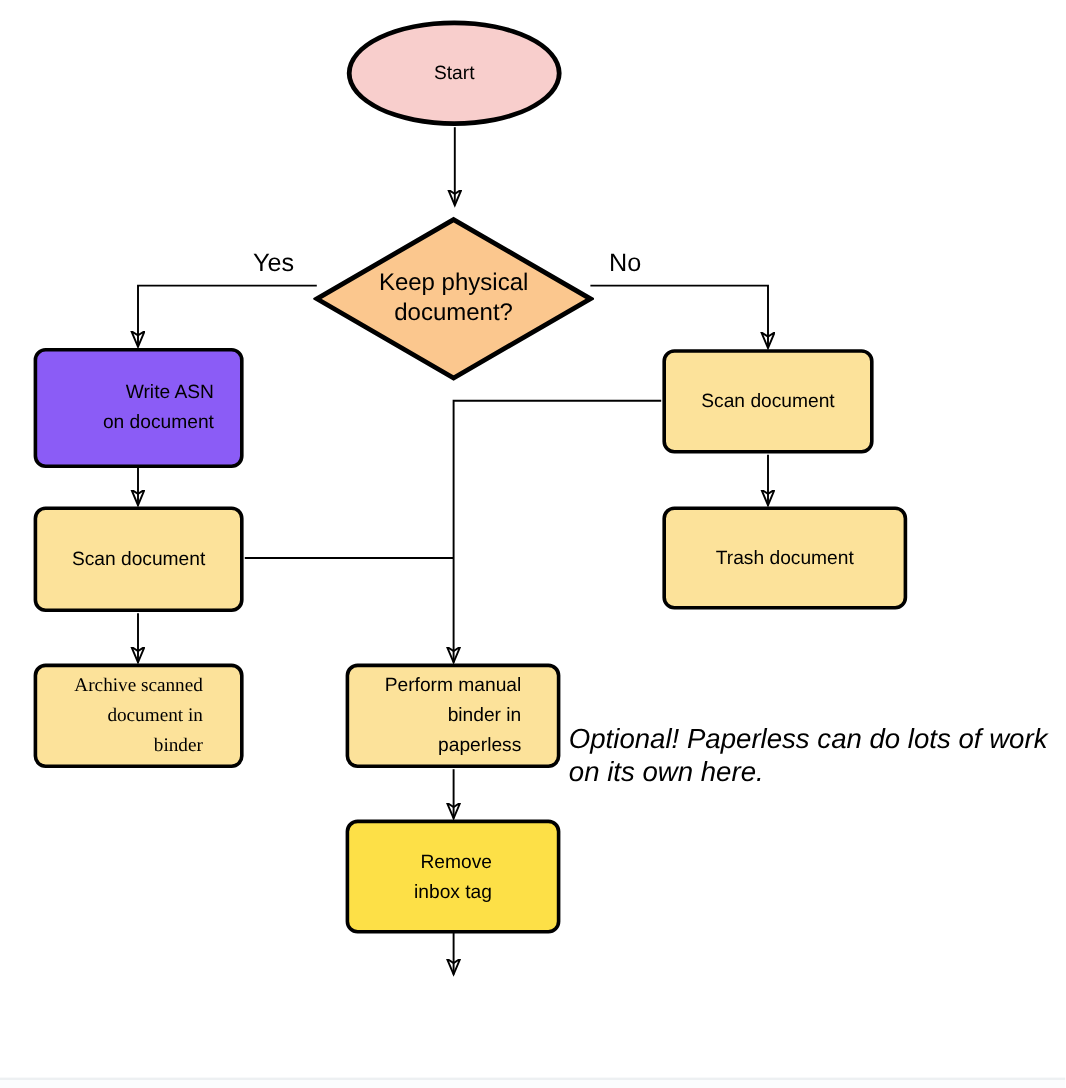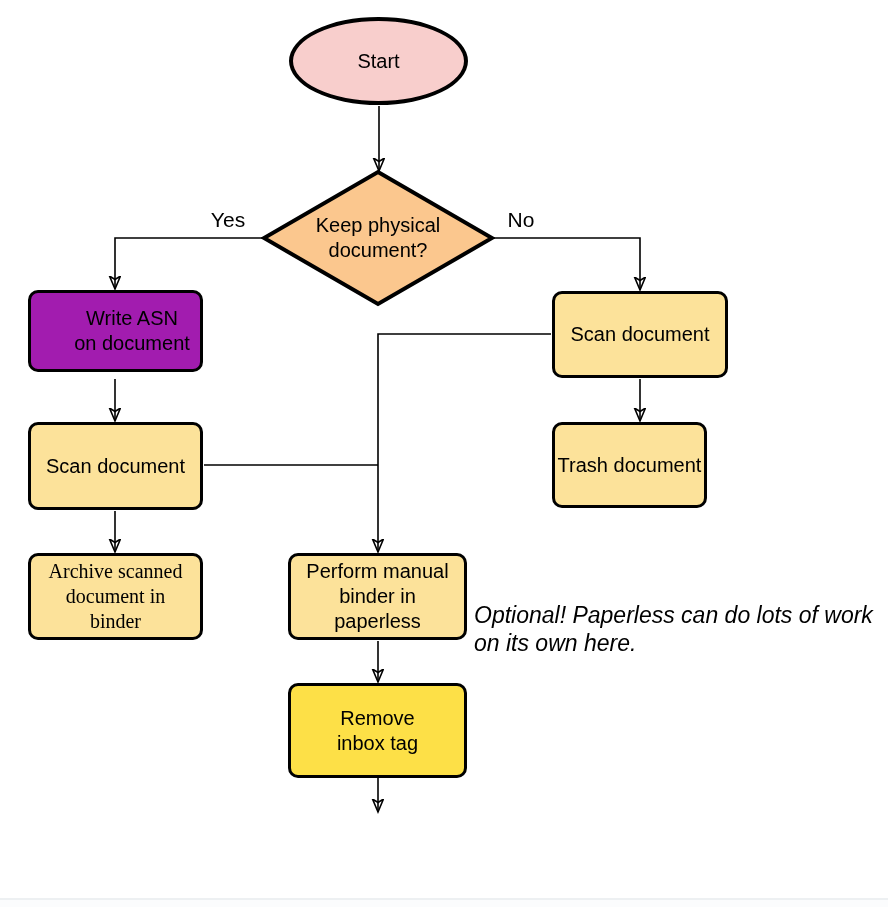--- a/index.html
+++ b/index.html
@@ -21,22 +21,22 @@
   .edges path {
     fill: none;
     stroke: #000000;
     stroke-width: 1.6px;
   }
   .node {
     position: absolute;
     display: flex;
     align-items: center;
     justify-content: center;
-    text-align: center;
-    font-size: 20px;
+    text-align: right;
+    font-size: 16px;
     line-height: 25px;
     white-space: pre-line;
     box-sizing: border-box;
   }
   .terminator {
     border: 4px solid #000000;
     border-radius: 50%;
   }
   .process {
     border: 3.5px solid #000000;
@@ -104,48 +104,48 @@
     <path d="M204,465 L378,465"></path>
     <path d="M551,334 L378,334 L378,552" marker-end="url(#arrow)"></path>
     <path d="M378,641 L378,682" marker-end="url(#arrow)"></path>
     <path d="M378,771 L378,812" marker-end="url(#arrow)"></path>
   </svg>
 
   <div class="node terminator" style="left: 289px; top: 17px; width: 179px; height: 88px; background-color: rgb(248, 206, 204); border-color: rgb(0, 0, 0);">
     <span>Start</span>
   </div>
 
-  <div class="decision-wrap" style="left:261px; top:169px; width:234px; height:138px;text-decoration:underline;">
+  <div class="decision-wrap" style="left:261px; top:180px; width:234px; height:138px;text-decoration:underline;">
     <svg width="234" height="138" viewBox="0 0 234 138">
       <polygon points="117,3 231,69 117,135 3,69" stroke-width="4" style="fill: rgb(251, 199, 142); stroke: rgb(0, 0, 0);"></polygon>
     </svg>
     <div class="decision-label">Keep physical
 document?</div>
   </div>
 
-  <div class="node process" style="left: 28px; top: 290px; width: 175px; height: 82px; background-color: #a21caf; border-color: rgb(0, 0, 0); padding-left: 33px;">
+  <div class="node process" style="left: 28px; top: 290px; width: 175px; height: 100px; background-color: #8b5cf6; border-color: rgb(0, 0, 0); padding-left: 33px;">
     <span>Write ASN
 on document</span>
   </div>
 
   <div class="node process" style="left: 28px; top: 422px; width: 175px; height: 88px; background-color: rgb(252, 226, 154); border-color: rgb(0, 0, 0);">
     <span>Scan document</span>
   </div>
 
   <div class="node process" style="left: 28px; top: 553px; width: 175px; height: 87px; background-color: rgb(252, 226, 154); border-color: rgb(0, 0, 0); font-family: Liberation Serif, serif;">
     <span>Archive scanned
 document in
 binder</span>
   </div>
 
   <div class="node process" style="left: 552px; top: 291px; width: 176px; height: 87px; background-color: rgb(252, 226, 154); border-color: rgb(0, 0, 0);">
     <span>Scan document</span>
   </div>
 
-  <div class="node process" style="left: 552px; top: 422px; width: 155px; height: 86px; background-color: rgb(252, 226, 154); border-color: rgb(0, 0, 0);">
+  <div class="node process" style="left: 552px; top: 422px; width: 204px; height: 86px; background-color: rgb(252, 226, 154); border-color: rgb(0, 0, 0);">
     <span>Trash document</span>
   </div>
 
   <div class="node process" style="left: 288px; top: 553px; width: 179px; height: 87px; background-color: rgb(252, 226, 154); border-color: rgb(0, 0, 0);">
     <span>Perform manual
 binder in
 paperless</span>
   </div>
 
   <div class="node process" style="left: 288px; top: 683px; width: 179px; height: 95px; background-color: #fde047; border-color: rgb(0, 0, 0);">

